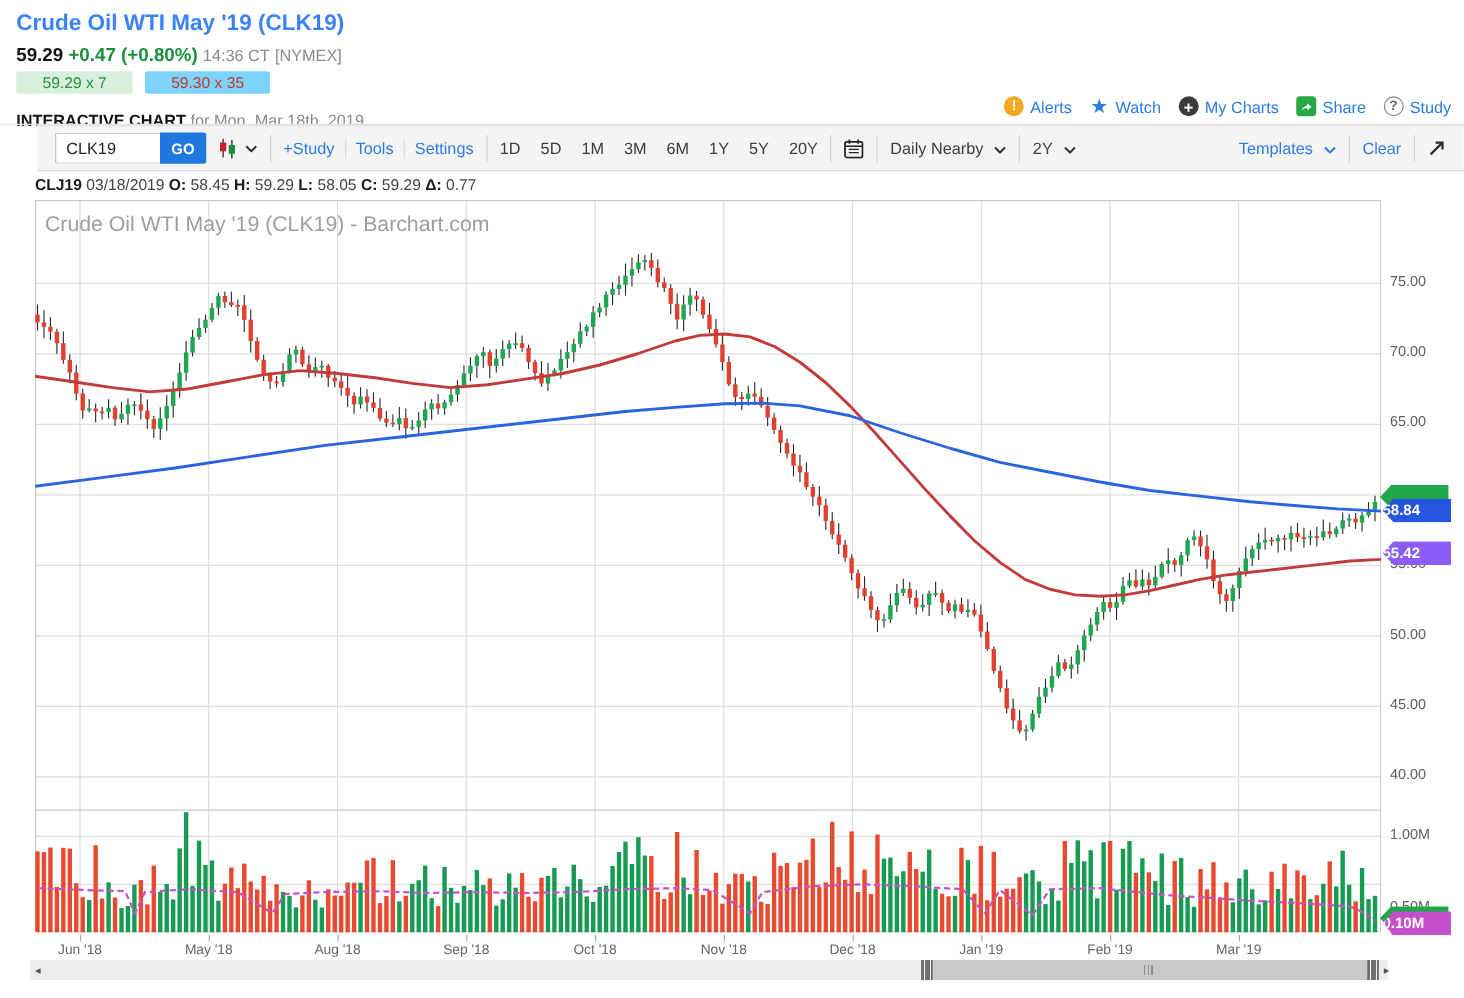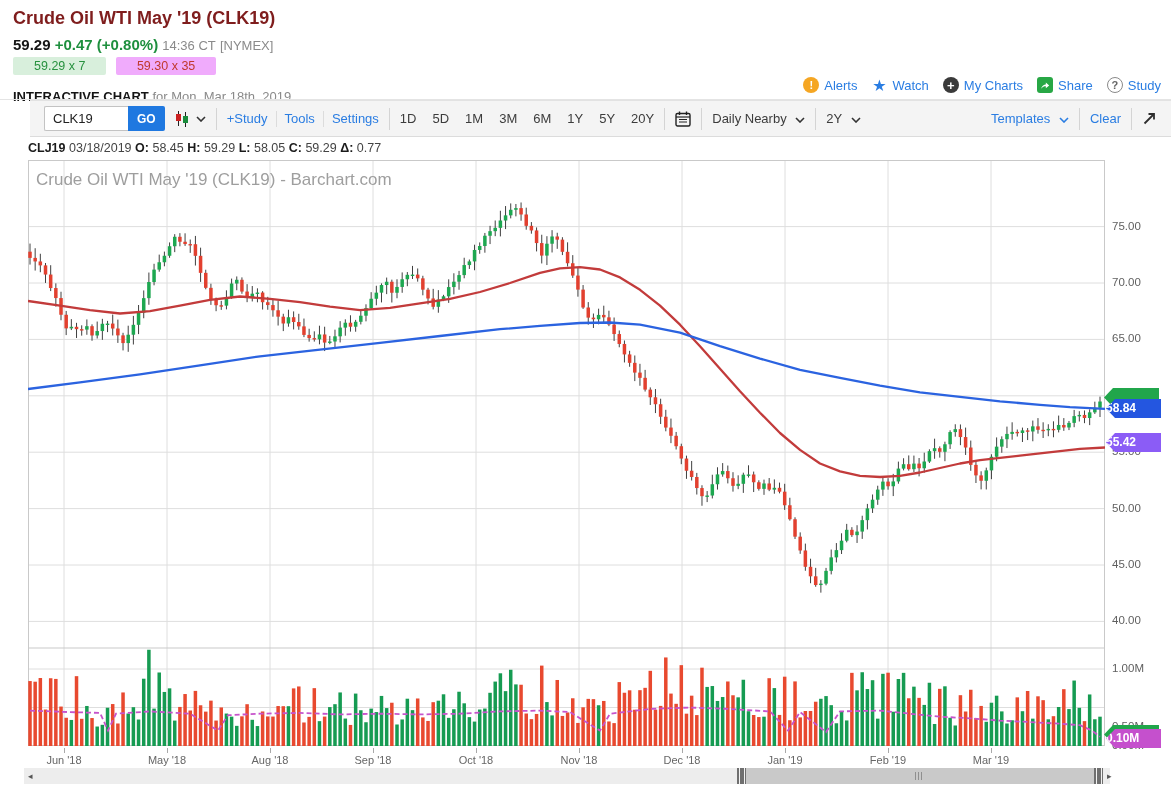--- a/index.html
+++ b/index.html
@@ -1,29 +1,29 @@
 <!DOCTYPE html>
 <html><head>
 <meta charset="utf-8">
 <style>
   html,body{margin:0;padding:0;background:#fff;}
   *{box-sizing:border-box;}
   body{font-family:"Liberation Sans","DejaVu Sans",sans-serif;color:#222;}
   #page{position:relative;width:1171px;height:798px;background:#fff;overflow:hidden;}
 
   
-  .title{position:absolute;left:13px;top:8px;font-size:18px;font-weight:bold;color:#7f1d1d;}
+  .title{position:absolute;left:13px;top:8px;font-size:18px;font-weight:bold;color:#3b82f6;}
   .price-row{position:absolute;left:13px;top:36px;font-size:15px;}
   .price-last{font-weight:bold;color:#141414;}
   .price-change{font-weight:bold;color:#1e8f3e;}
   .price-time{font-size:13px;color:#8a8a8a;}
   .chip-row{position:absolute;left:13px;top:57px;font-size:12.5px;}
   .chip{display:inline-block;padding:2px 21px;margin-right:6px;border-radius:2px;}
   .chip.bid{background:#d8efdc;color:#27913f;}
-  .chip.ask{background:#f0abfc;color:#c0392e;}
+  .chip.ask{background:#7dd3fc;color:#c0392e;}
   .page-label-row{position:absolute;left:13px;top:89px;font-size:13px;color:#8a8a8a;}
   .page-label{font-weight:bold;color:#141414;}
   .quick-links{position:absolute;right:10px;top:77px;font-size:13px;display:flex;align-items:center;gap:14px;}
   .qlink{display:flex;align-items:center;gap:5px;color:#2a7de2;cursor:pointer;}
   .qicon{display:inline-flex;width:16px;height:16px;align-items:center;justify-content:center;border-radius:50%;font-size:11px;font-weight:bold;}
   .qicon.alert{background:#f5a623;color:#fff;}
   .qicon.star{background:none;color:#2a7de2;font-size:16px;}
   .qicon.plus{background:#3a3a3a;color:#fff;font-size:13px;}
   .qicon.share{background:#28a745;border-radius:3px;color:#fff;}
   .qicon.help{background:#fff;border:1.5px solid #8a8a8a;color:#666;}

